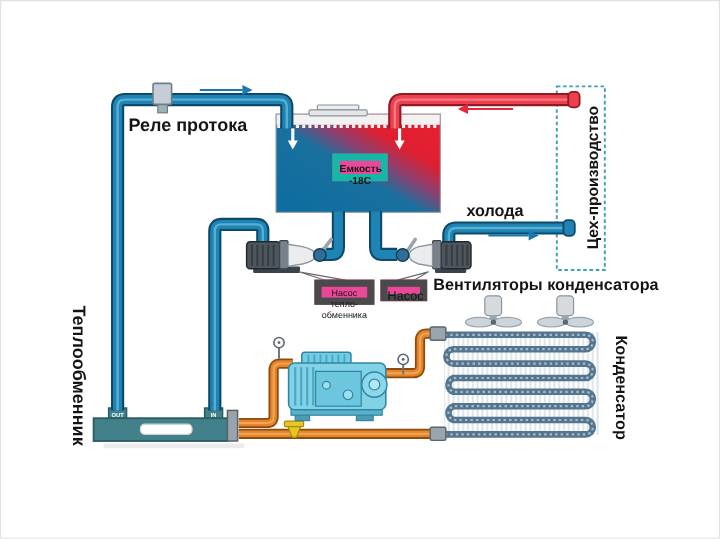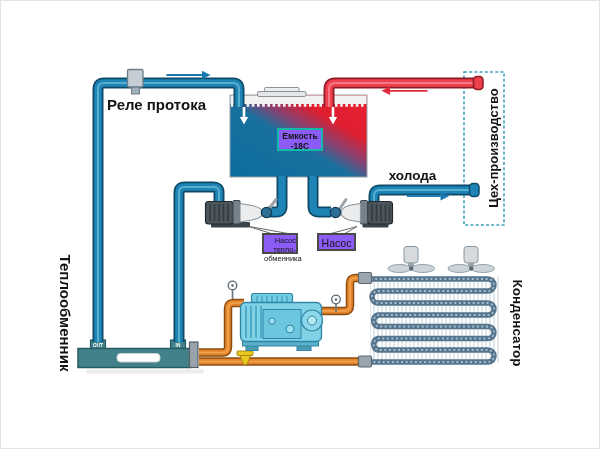--- a/index.html
+++ b/index.html
@@ -10,25 +10,25 @@
   }
   .canvas svg{position:absolute;left:0;top:0;}
   .lbl{position:absolute;font-weight:bold;color:#141414;white-space:nowrap;line-height:1.05;}
   .fs15{font-size:15px;}
   .fs135{font-size:13.5px;}
   .fs14{font-size:14px;letter-spacing:-0.3px;}
   .ctr{transform:translateX(-50%);}
   .vlabel{transform:translate(-50%,-50%) rotate(90deg);}
   .vlabel-ccw{transform:translate(-50%,-50%) rotate(-90deg);}
   .boxlbl{
-    position:absolute;background:#8b5cf6;border:2px solid #14b8a6;
+    position:absolute;background:#ec4899;border:6px solid #14b8a6;
     text-align:center;color:#141414;box-sizing:border-box;
   }
   .tankbox{left:277px;top:127.5px;width:46px;height:23px;font-weight:bold;font-size:8.5px;line-height:10px;padding-top:1px;}
-  .callout1{left:262px;top:232.5px;width:36px;height:21px;font-size:7.5px;line-height:9px;padding-top:1px;border-color:#4a4a4a;text-align:right;}
+  .callout1{left:262px;top:232.5px;width:50px;height:21px;font-size:7.5px;line-height:9px;padding-top:1px;border-color:#4a4a4a;}
   .callout2{left:317px;top:233px;width:39px;height:18px;font-size:10.5px;line-height:16px;border-color:#4a4a4a;}
   
   .ob{fill:none;stroke:var(--pipe-blue-outline,#0e4a68);stroke-width:11;}
   .cb{fill:none;stroke:var(--pipe-blue,#1d84b5);stroke-width:7.5;}
   .sb{fill:none;stroke:#63b6d4;stroke-width:2;opacity:.85;}
   .or{fill:none;stroke:var(--pipe-red-outline,#8e1b26);stroke-width:11;}
   .cr{fill:none;stroke:var(--pipe-red,#ee3f4d);stroke-width:7.5;}
   .sr{fill:none;stroke:#f78a94;stroke-width:2;opacity:.8;}
   .oo{fill:none;stroke:var(--pipe-orange-outline,#8a4c10);stroke-width:8.5;}
   .co{fill:none;stroke:var(--pipe-orange,#e58428);stroke-width:5.5;}
@@ -248,20 +248,21 @@
   <g>
     <line x1="333" y1="107" x2="333" y2="117.5" stroke="#ffffff" stroke-width="2.6"></line>
     <polygon points="328.8,117 337.2,117 333,124.5" fill="#ffffff"></polygon>
   </g>
 </svg>
 
 <div class="lbl fs15" style="left:107px;top:96.5px;">Реле протока</div>
 
 <div class="lbl fs135 ctr" style="left:412.5px;top:169px;text-align:right;">холода</div>
 
+<div class="lbl fs135" style="left:361px;top:231px;">Вентиляторы конденсатора</div>
 
 <div class="lbl fs15 vlabel" style="left:65px;top:313px;">Теплообменник</div>
 <div class="lbl fs135 vlabel" style="left:516.5px;top:322.5px;">Конденсатор</div>
 <div class="lbl vlabel-ccw" style="left:493.5px;top:147.5px;font-size:13px;">Цех-производство</div>
 
 <div class="boxlbl tankbox">
   <div>Емкость</div>
   <div>-18С</div>
 </div>
 

